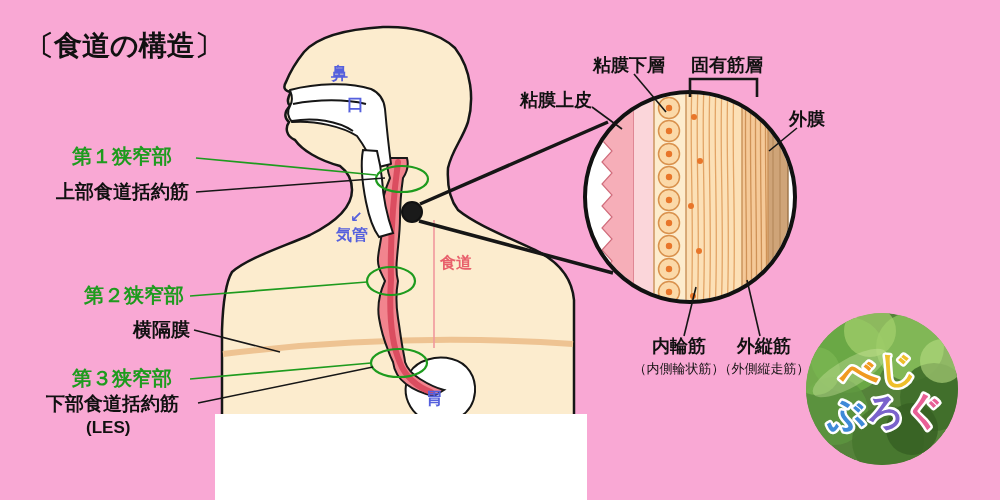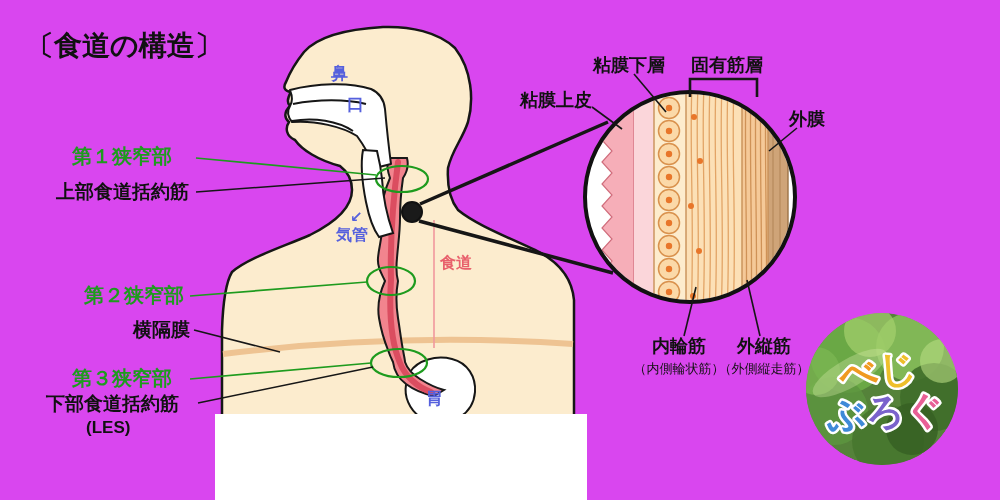--- a/index.html
+++ b/index.html
@@ -1,16 +1,16 @@
 <!DOCTYPE html>
 <html><head>
 <meta charset="utf-8">
 <style>
   html,body{margin:0;padding:0;background:#ffffff;}
-  #stage{position:relative;width:1000px;height:500px;background:#d946ef;overflow:hidden;}
+  #stage{position:relative;width:1000px;height:500px;background:#f9a8d4;overflow:hidden;}
   svg{display:block;font-family:"Liberation Sans","DejaVu Sans",sans-serif;}
   text{font-family:"Liberation Sans","DejaVu Sans",sans-serif;}
   .b{font-weight:bold;}
   .green{fill:#1e9b1e;}
   .blue{fill:#5560dd;}
   .redtx{fill:#e8606c;}
   .blacktx{fill:#111111;}
   .logoTxt{paint-order:stroke;stroke:#ffffff;stroke-width:5px;stroke-linejoin:round;font-weight:bold;}
 </style>
 </head>

